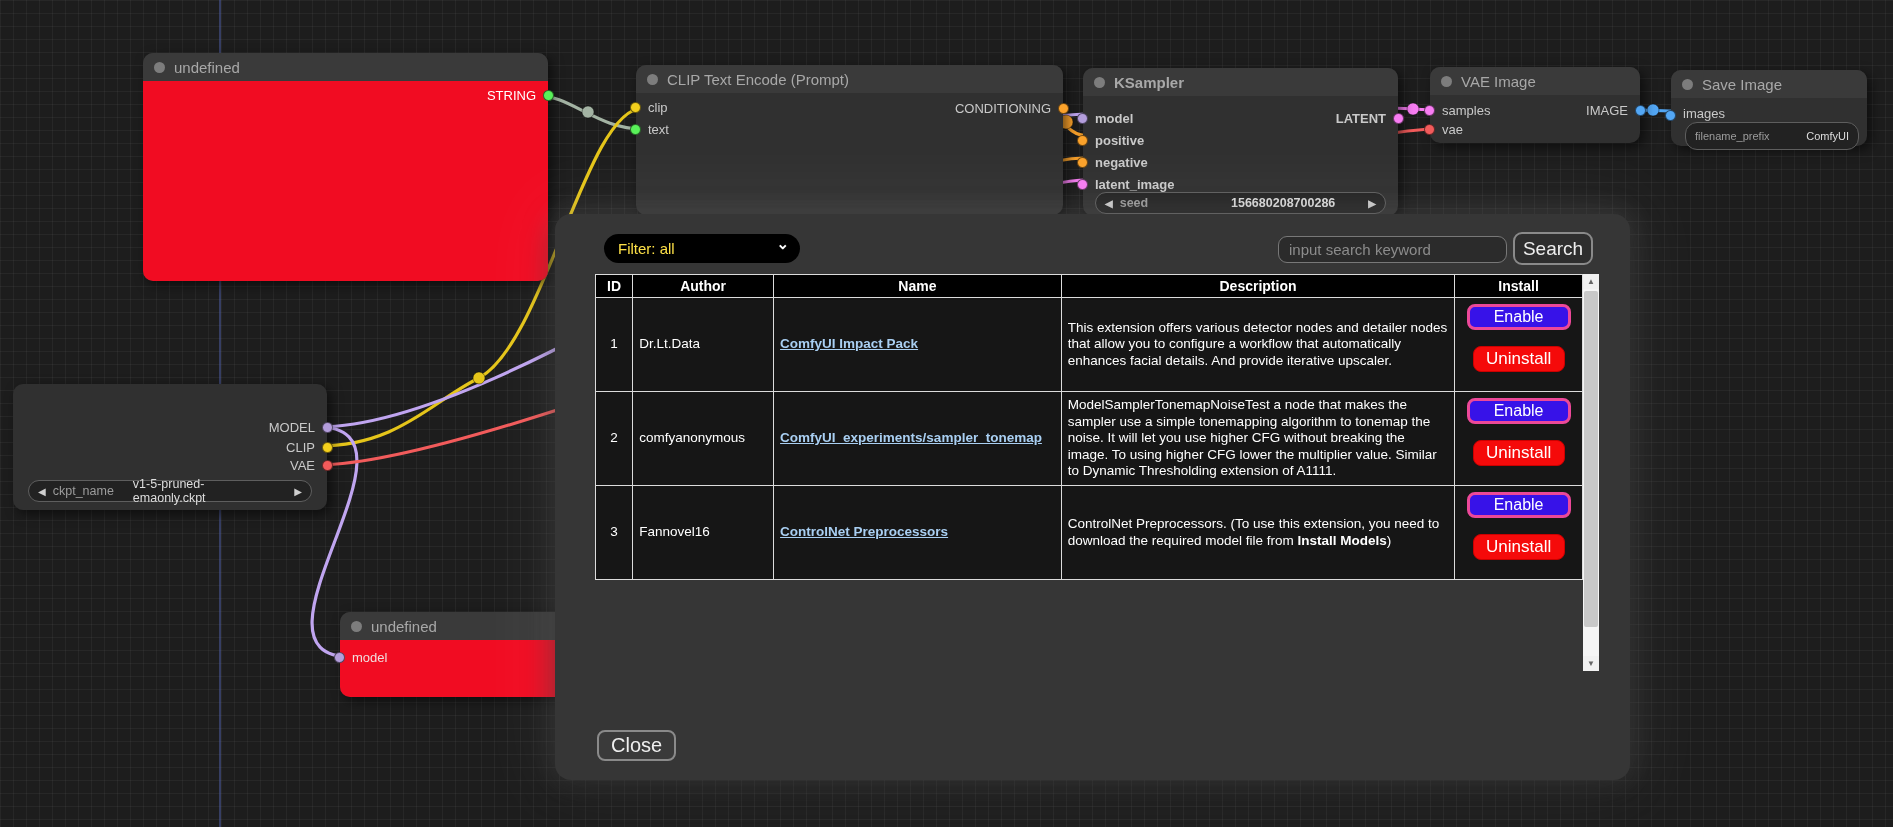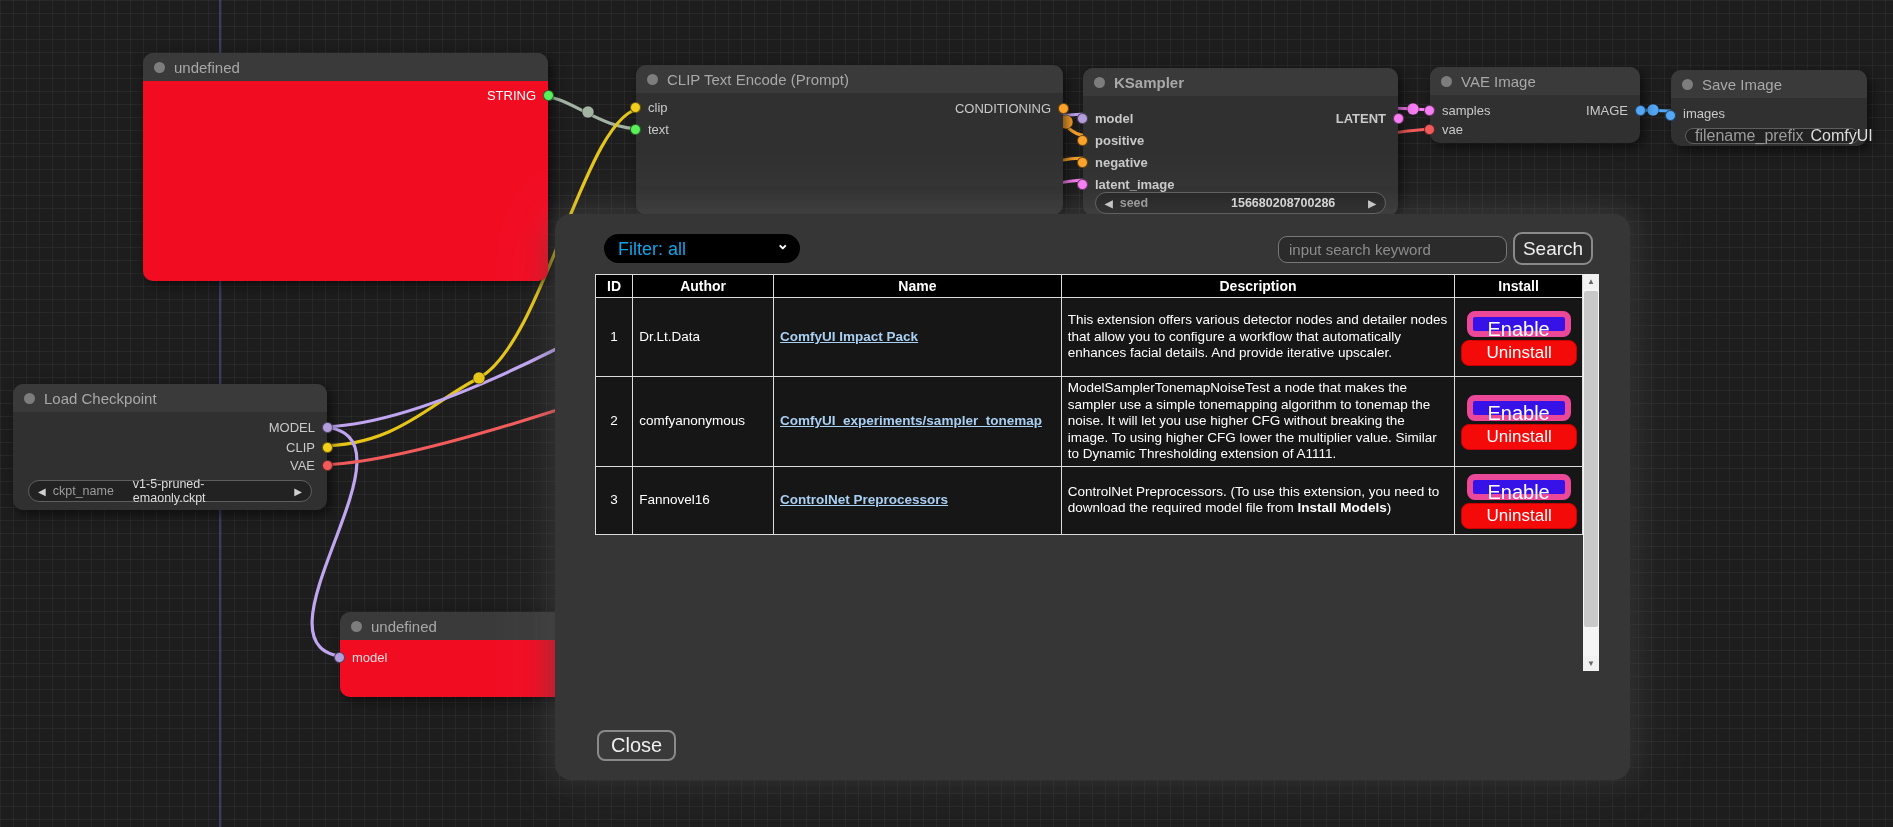--- a/index.html
+++ b/index.html
@@ -32,44 +32,44 @@
           border-radius:12px;display:flex;align-items:center;font-size:12.5px;
           padding:0 9px;box-sizing:border-box;color:#bbb;gap:7px;}
   .widget .wname{color:#9c9c9c;}
   .widget .wval{color:#ddd;margin-left:auto;}
   .warrow{color:#cfcfcf;font-size:10px;flex:0 0 auto;}
   
   #dialog{position:absolute;left:555px;top:214px;width:1075px;height:566px;z-index:5;
           background:#363636;border-radius:16px;
           box-shadow:0 0 26px 6px rgba(255,255,255,0.10),0 0 70px 24px rgba(255,255,255,0.05),0 8px 30px rgba(0,0,0,0.5);}
   .selwrap{position:absolute;left:49px;top:20px;width:196px;height:29px;}
-  .selwrap select{width:100%;height:100%;background:#000;color:#0ea5e9;border:none;
-          border-radius:15px;padding:0 30px 0 14px;font-size:18px;
+  .selwrap select{width:100%;height:100%;background:#000;color:#fde047;border:none;
+          border-radius:15px;padding:0 30px 0 14px;font-size:15px;
           font-family:"Liberation Sans",sans-serif;appearance:none;-webkit-appearance:none;}
   .selwrap .chev{position:absolute;right:11px;top:1px;color:#fff;font-size:15px;font-weight:bold;pointer-events:none;}
   #searchbox{position:absolute;left:723px;top:22px;width:229px;height:27px;background:#2b2b2b;
           border:1px solid #787878;border-radius:9px;color:#ddd;padding:0 10px;font-size:15px;
           box-sizing:border-box;font-family:"Liberation Sans",sans-serif;}
   #searchbox::placeholder{color:#8c8c8c;}
   #searchbtn{position:absolute;left:958px;top:18px;width:80px;height:33px;background:#2e2e2e;
           border:2px solid #8a8a8a;border-radius:9px;color:#eee;font-size:19px;
           font-family:"Liberation Sans",sans-serif;cursor:pointer;}
   #tablewrap{position:absolute;left:40px;top:60px;width:1006px;height:397px;}
   table.ext{border-collapse:collapse;table-layout:fixed;width:988px;background:#141414;}
   table.ext th{background:#000;color:#fff;font-weight:bold;font-size:14px;height:22px;
           border:1px solid #dcdcdc;text-align:center;padding:0;}
   table.ext td{border:1px solid #dcdcdc;color:#fff;font-size:13.5px;line-height:16.5px;
           padding:3px 6px;vertical-align:middle;background:#161616;}
   td.cid{text-align:center;}
   td.cname a{color:#a9cff2;font-weight:bold;text-decoration:underline;}
   td.cinstall{text-align:center;}
   .btn-enable{display:block;margin:3px auto;width:104px;height:26px;background:#3712e8;
-          border:6px solid #ec4899;border-radius:8px;color:#fff;font-size:20px;
+          border:3px solid #ec4899;border-radius:8px;color:#fff;font-size:16px;
           font-family:"Liberation Sans",sans-serif;cursor:pointer;}
-  .btn-uninstall{display:block;margin:0 auto;width:116px;height:26px;background:#f50a0a;
+  .btn-uninstall{display:block;margin:16px auto;width:92px;height:26px;background:#f50a0a;
           border:1px solid #c00;border-radius:8px;color:#fff;font-size:17px;
           font-family:"Liberation Sans",sans-serif;cursor:pointer;}
   #scrollbar{position:absolute;left:988px;top:0;width:16px;height:397px;background:#f5f5f5;}
   #scroll-up,#scroll-down{position:absolute;left:0;width:16px;height:15px;background:#f1f1f1;
           color:#666;font-size:8px;text-align:center;line-height:15px;}
   #scroll-up{top:0;} #scroll-down{bottom:0;}
   #scroll-thumb{position:absolute;left:1px;top:17px;width:14px;height:336px;background:#c8c8c8;border-radius:2px;}
   #closebtn{position:absolute;left:42px;top:516px;height:31px;padding:0 12px;background:#3a3a3a;
           border:2px solid #8a8a8a;border-radius:8px;color:#eee;font-size:20px;
           font-family:"Liberation Sans",sans-serif;cursor:pointer;}
@@ -190,31 +190,27 @@
 
   <div class="node" style="left:1671px;top:70px;width:196px;height:76px;">
     <div class="ntitle">
       <span class="tdot"></span>
       <span>Save Image</span>
     </div>
     <div class="slot in" style="top:31px;align-items:flex-end;">
       <span class="sdot" style="background:#53a7f5;"></span>
       <span class="slabel">images</span>
     </div>
-    <div class="widget" style="left:14px;right:8px;top:52px;height:16px;font-size:16px;margin-top:6px;">
+    <div class="widget" style="left:14px;right:8px;top:52px;height:28px;font-size:11px;">
       <span class="wname">filename_prefix</span>
       <span class="wval">ComfyUI</span>
     </div>
   </div>
 
   <div class="node" style="left:13px;top:384px;width:314px;height:126px;">
-    <div class="ntitle">
-      <span class="tdot"></span>
-      <span>Load Checkpoint</span>
-    </div>
     <div class="slot out" style="top:33px;">
       <span class="sdot" style="background:#b39ddb;"></span>
       <span class="slabel">MODEL</span>
     </div>
     <div class="slot out" style="top:53px;">
       <span class="sdot" style="background:#f3cf1d;"></span>
       <span class="slabel">CLIP</span>
     </div>
     <div class="slot out" style="top:71px;">
       <span class="sdot" style="background:#f25b5b;"></span>

